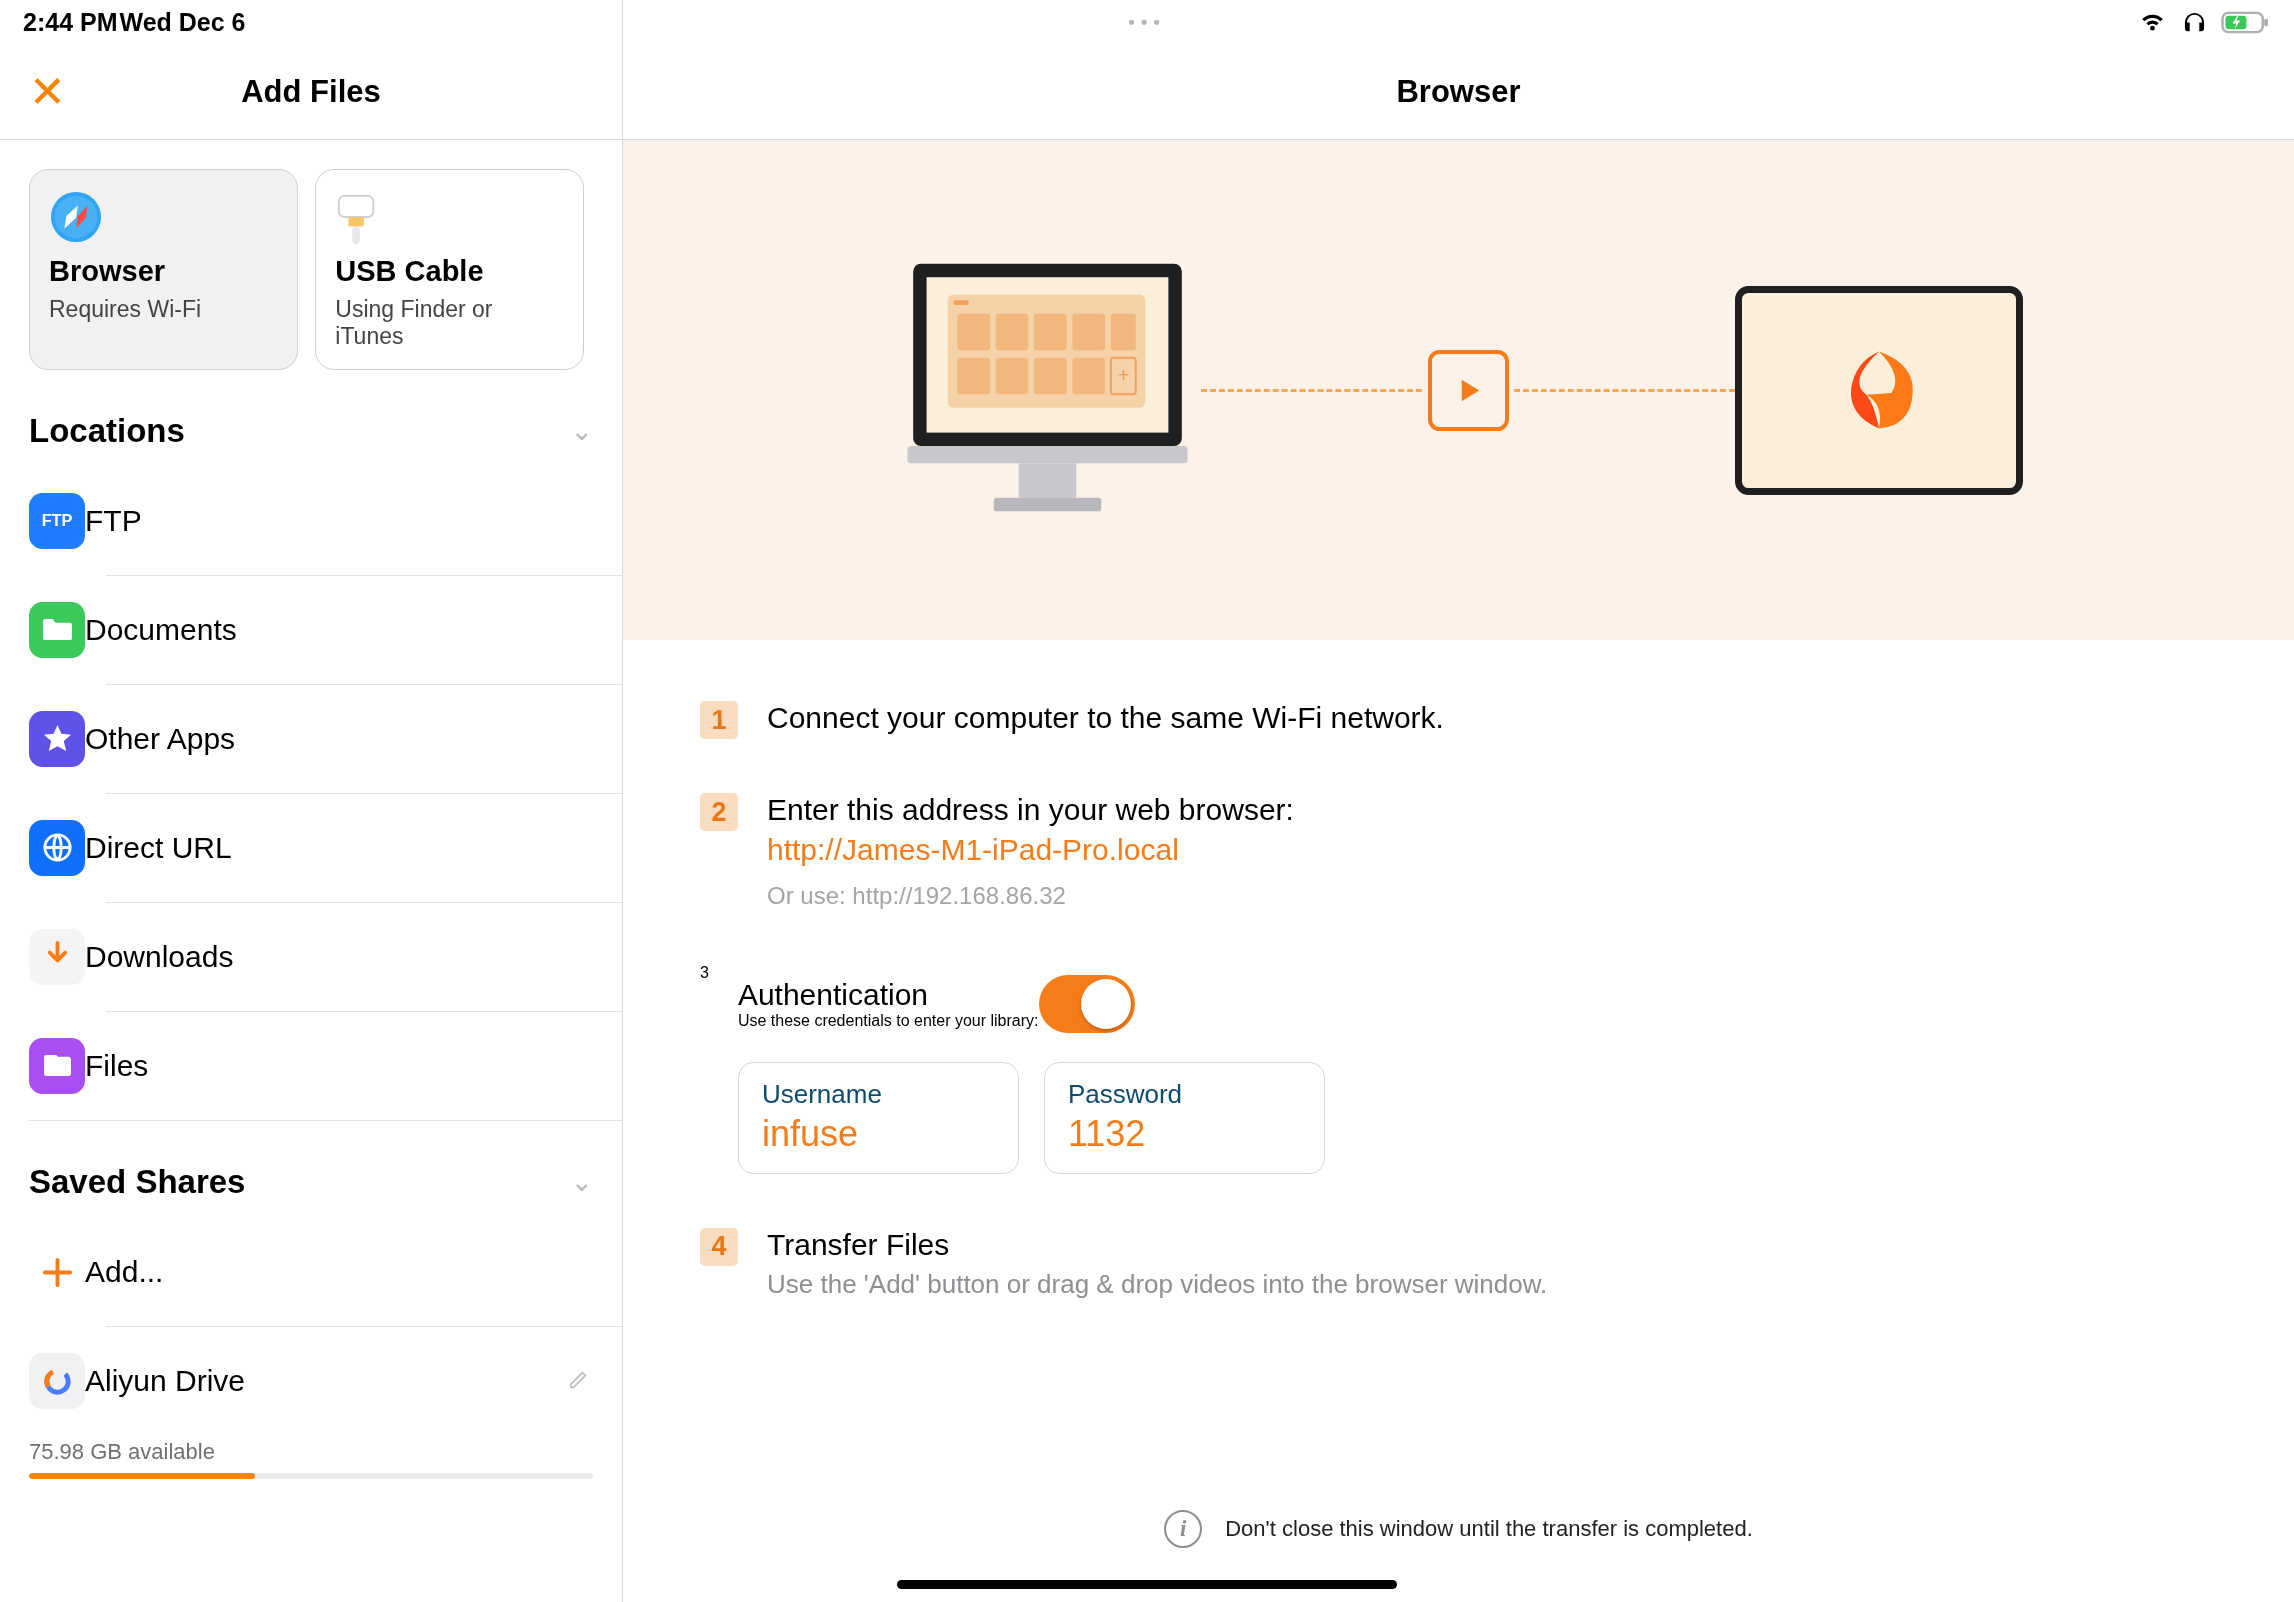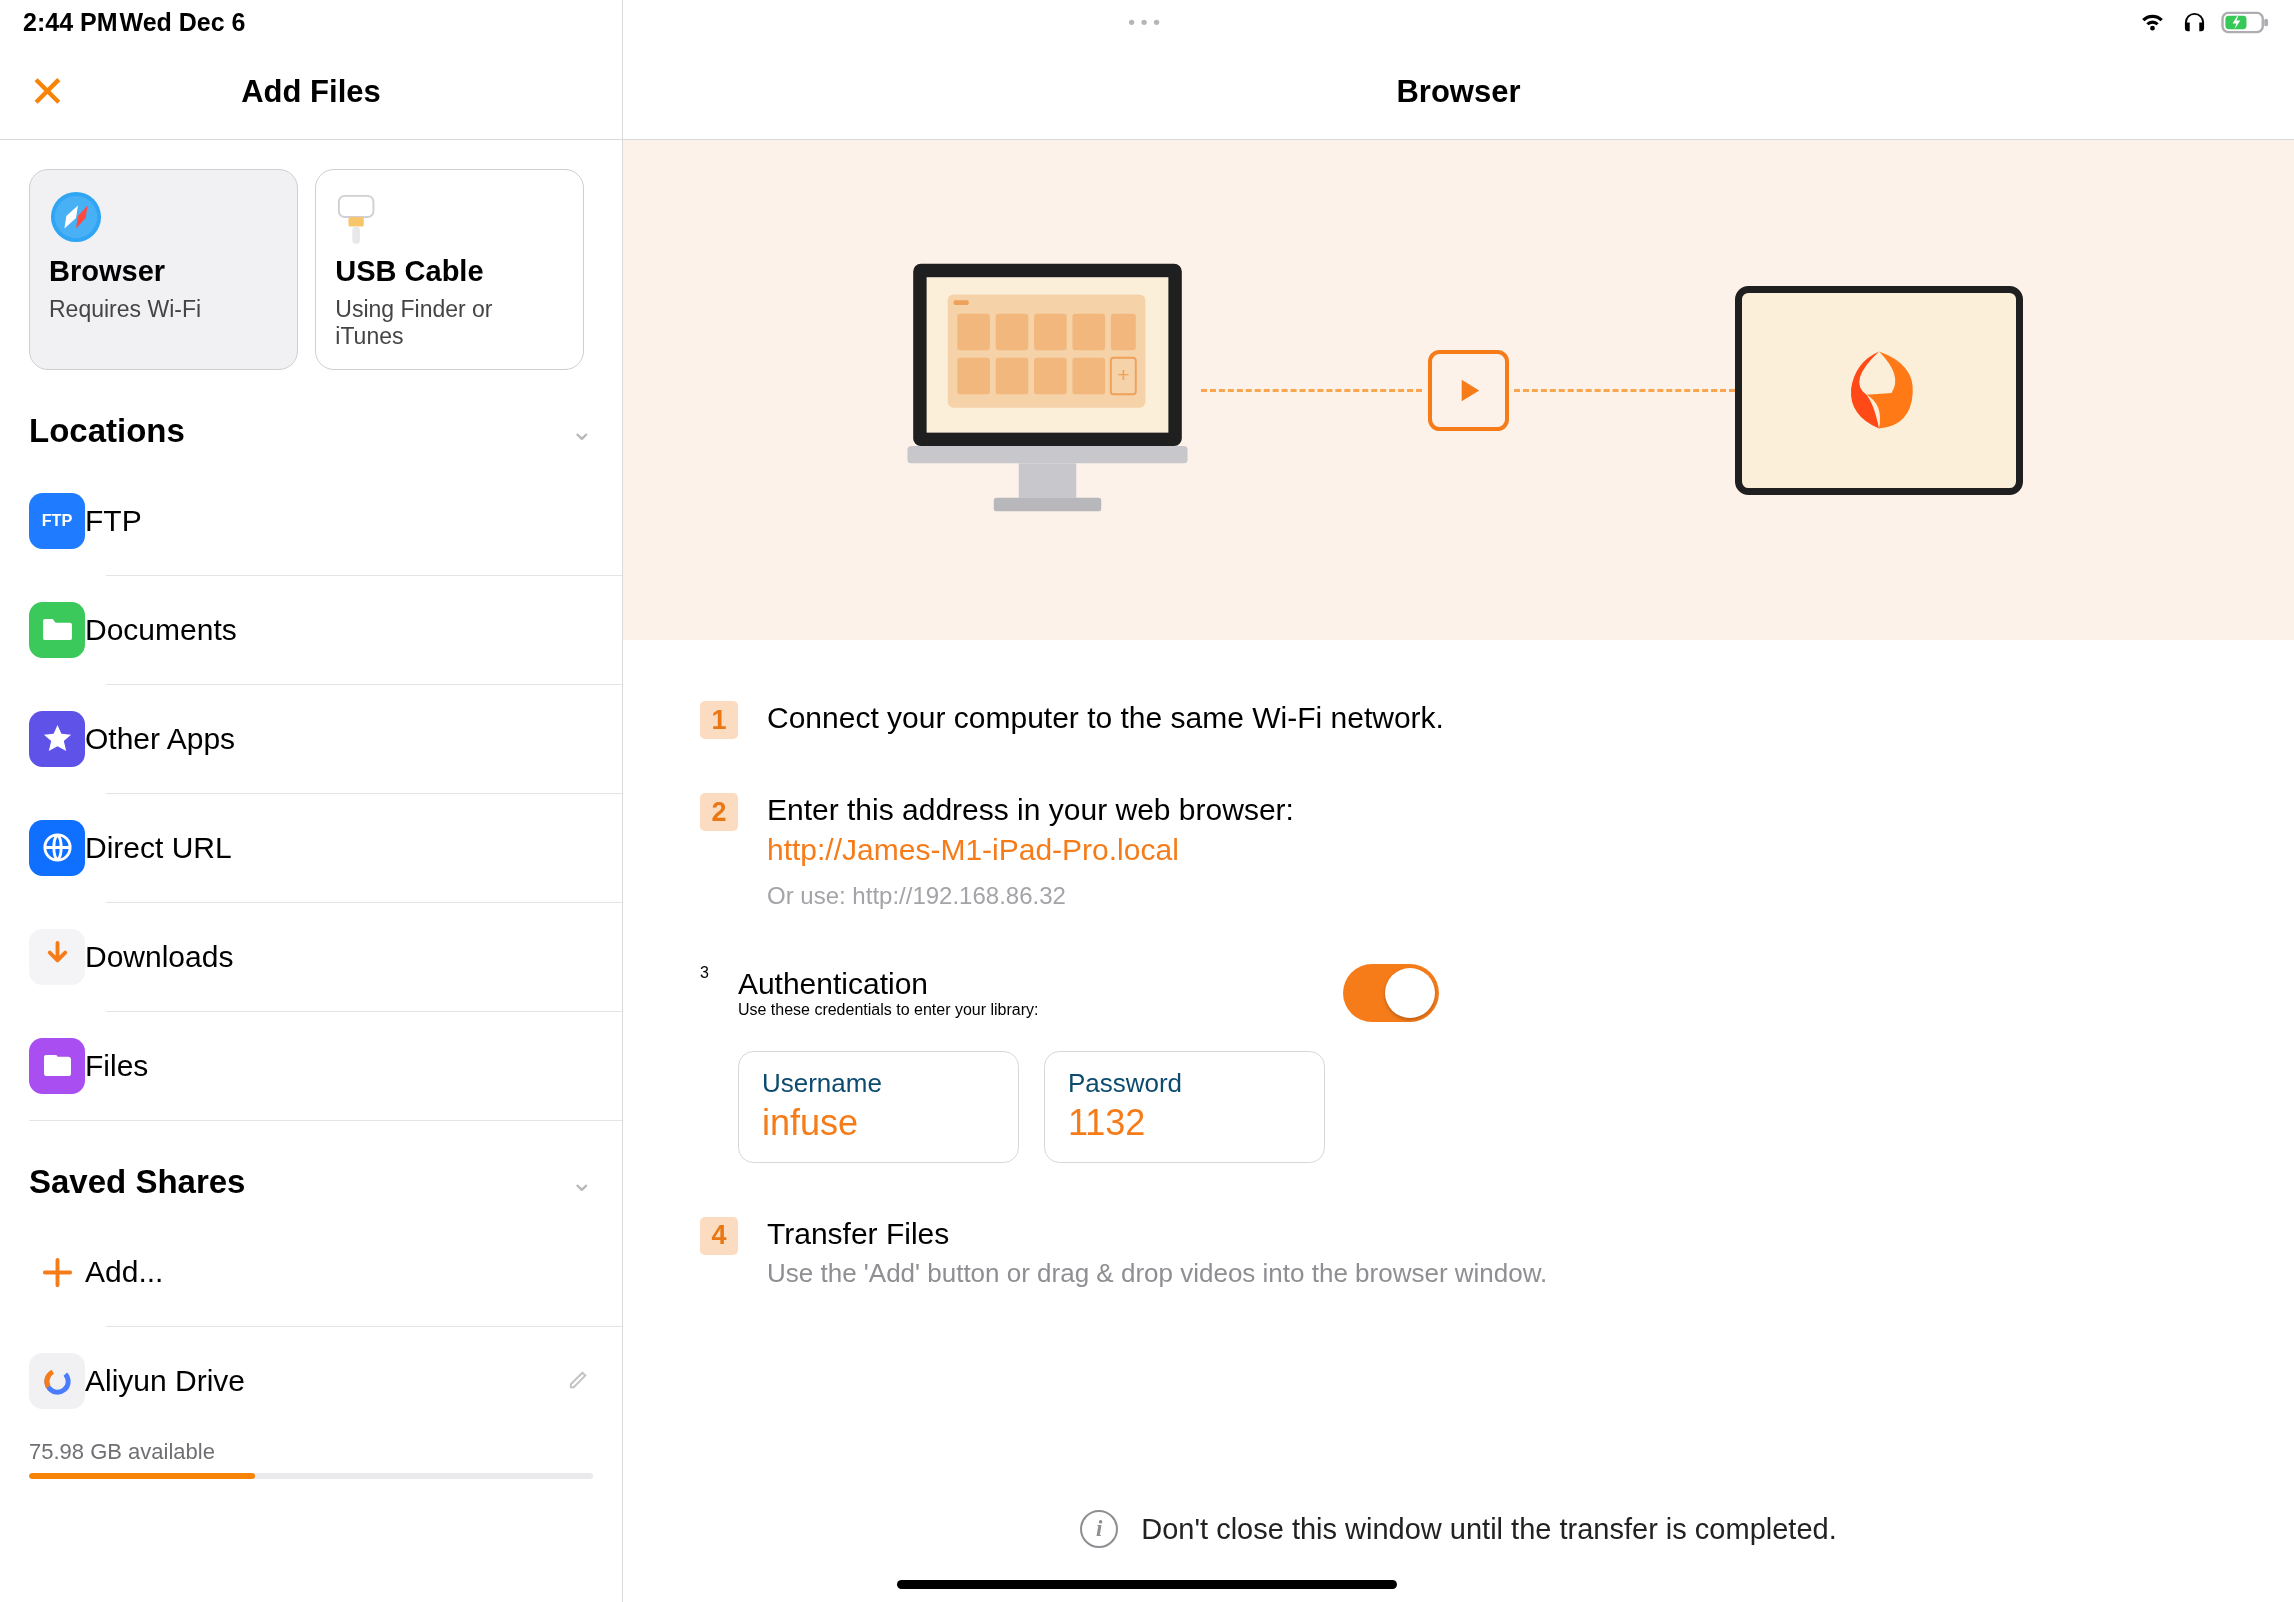--- a/index.html
+++ b/index.html
@@ -66,33 +66,33 @@
   .step { display: flex; align-items: flex-start; gap: 29px; }
   .step .num { width: 38px; height: 38px; background: #fcdcc1; color: #e97814; display: flex; align-items: center; justify-content: center; font-weight: 700; font-size: 27px; border-radius: 4.8px; flex-shrink: 0; }
   .step .content { flex: 1; }
   .step .line1 { font-size: 30px; }
   .step .link { color: #f67c1a; font-size: 30px; margin-top: 5.8px; }
   .step .alt { color: #a3a3a8; font-size: 24px; margin-top: 15.4px; }
   .step .sub { color: #8e8e93; font-size: 26px; margin-top: 7.7px; }
 
   .auth-row { display: flex; align-items: flex-start; gap: 29px; }
   .auth-body { display: flex; flex-direction: column; }
-  .auth-top { display: flex; align-items: center; justify-content: space-between; width: 701px; }
+  .auth-top { display: flex; align-items: center; justify-content: flex-start; width: 701px; margin-top: 11px; }
   .auth-top .texts .line1 { font-size: 30px; }
   .toggle { width: 96px; height: 58px; background: #f67c1a; border-radius: 38px; position: relative; flex-shrink: 0; }
   .toggle .knob { position: absolute; right: 3.8px; top: 3.8px; width: 50px; height: 50px; border-radius: 50%; background: #fff; box-shadow: 0 1.9px 3.8px rgba(0,0,0,0.25); }
   .creds { display: flex; gap: 25px; margin-top: 29px; }
   .cred { width: 281px; border: 1px solid #d7d7da; border-radius: 15.4px; padding: 15.4px 23px 17.3px 23px; }
   .cred .k { color: #0c4a6e; font-size: 26px; }
   .cred .v { color: #f67c1a; font-size: 36px; margin-top: 3.8px; }
 
   
   .notice { position: absolute; bottom: 54px; left: 623px; right: 0; display: flex; align-items: center; justify-content: center; gap: 23px; }
   .notice .info-icon { width: 38px; height: 38px; border: 2.4px solid #8e8e93; border-radius: 50%; display: flex; align-items: center; justify-content: center; color: #8e8e93; font-family: Georgia, serif; font-style: italic; font-size: 23px; font-weight: 700; }
-  .notice .txt { font-size: 29px; color: #222; }
+  .notice .txt { font-size: 22px; color: #222; }
 
   
   .home-ind { position: absolute; bottom: 13.4px; left: 50%; transform: translateX(-50%); width: 500px; height: 8.6px; background: #000; border-radius: 5.8px; }
 </style>
 </head>
 <body>
 
 <div class="status-bar">
   <div class="status-left">
     <span>2:44 PM</span>

